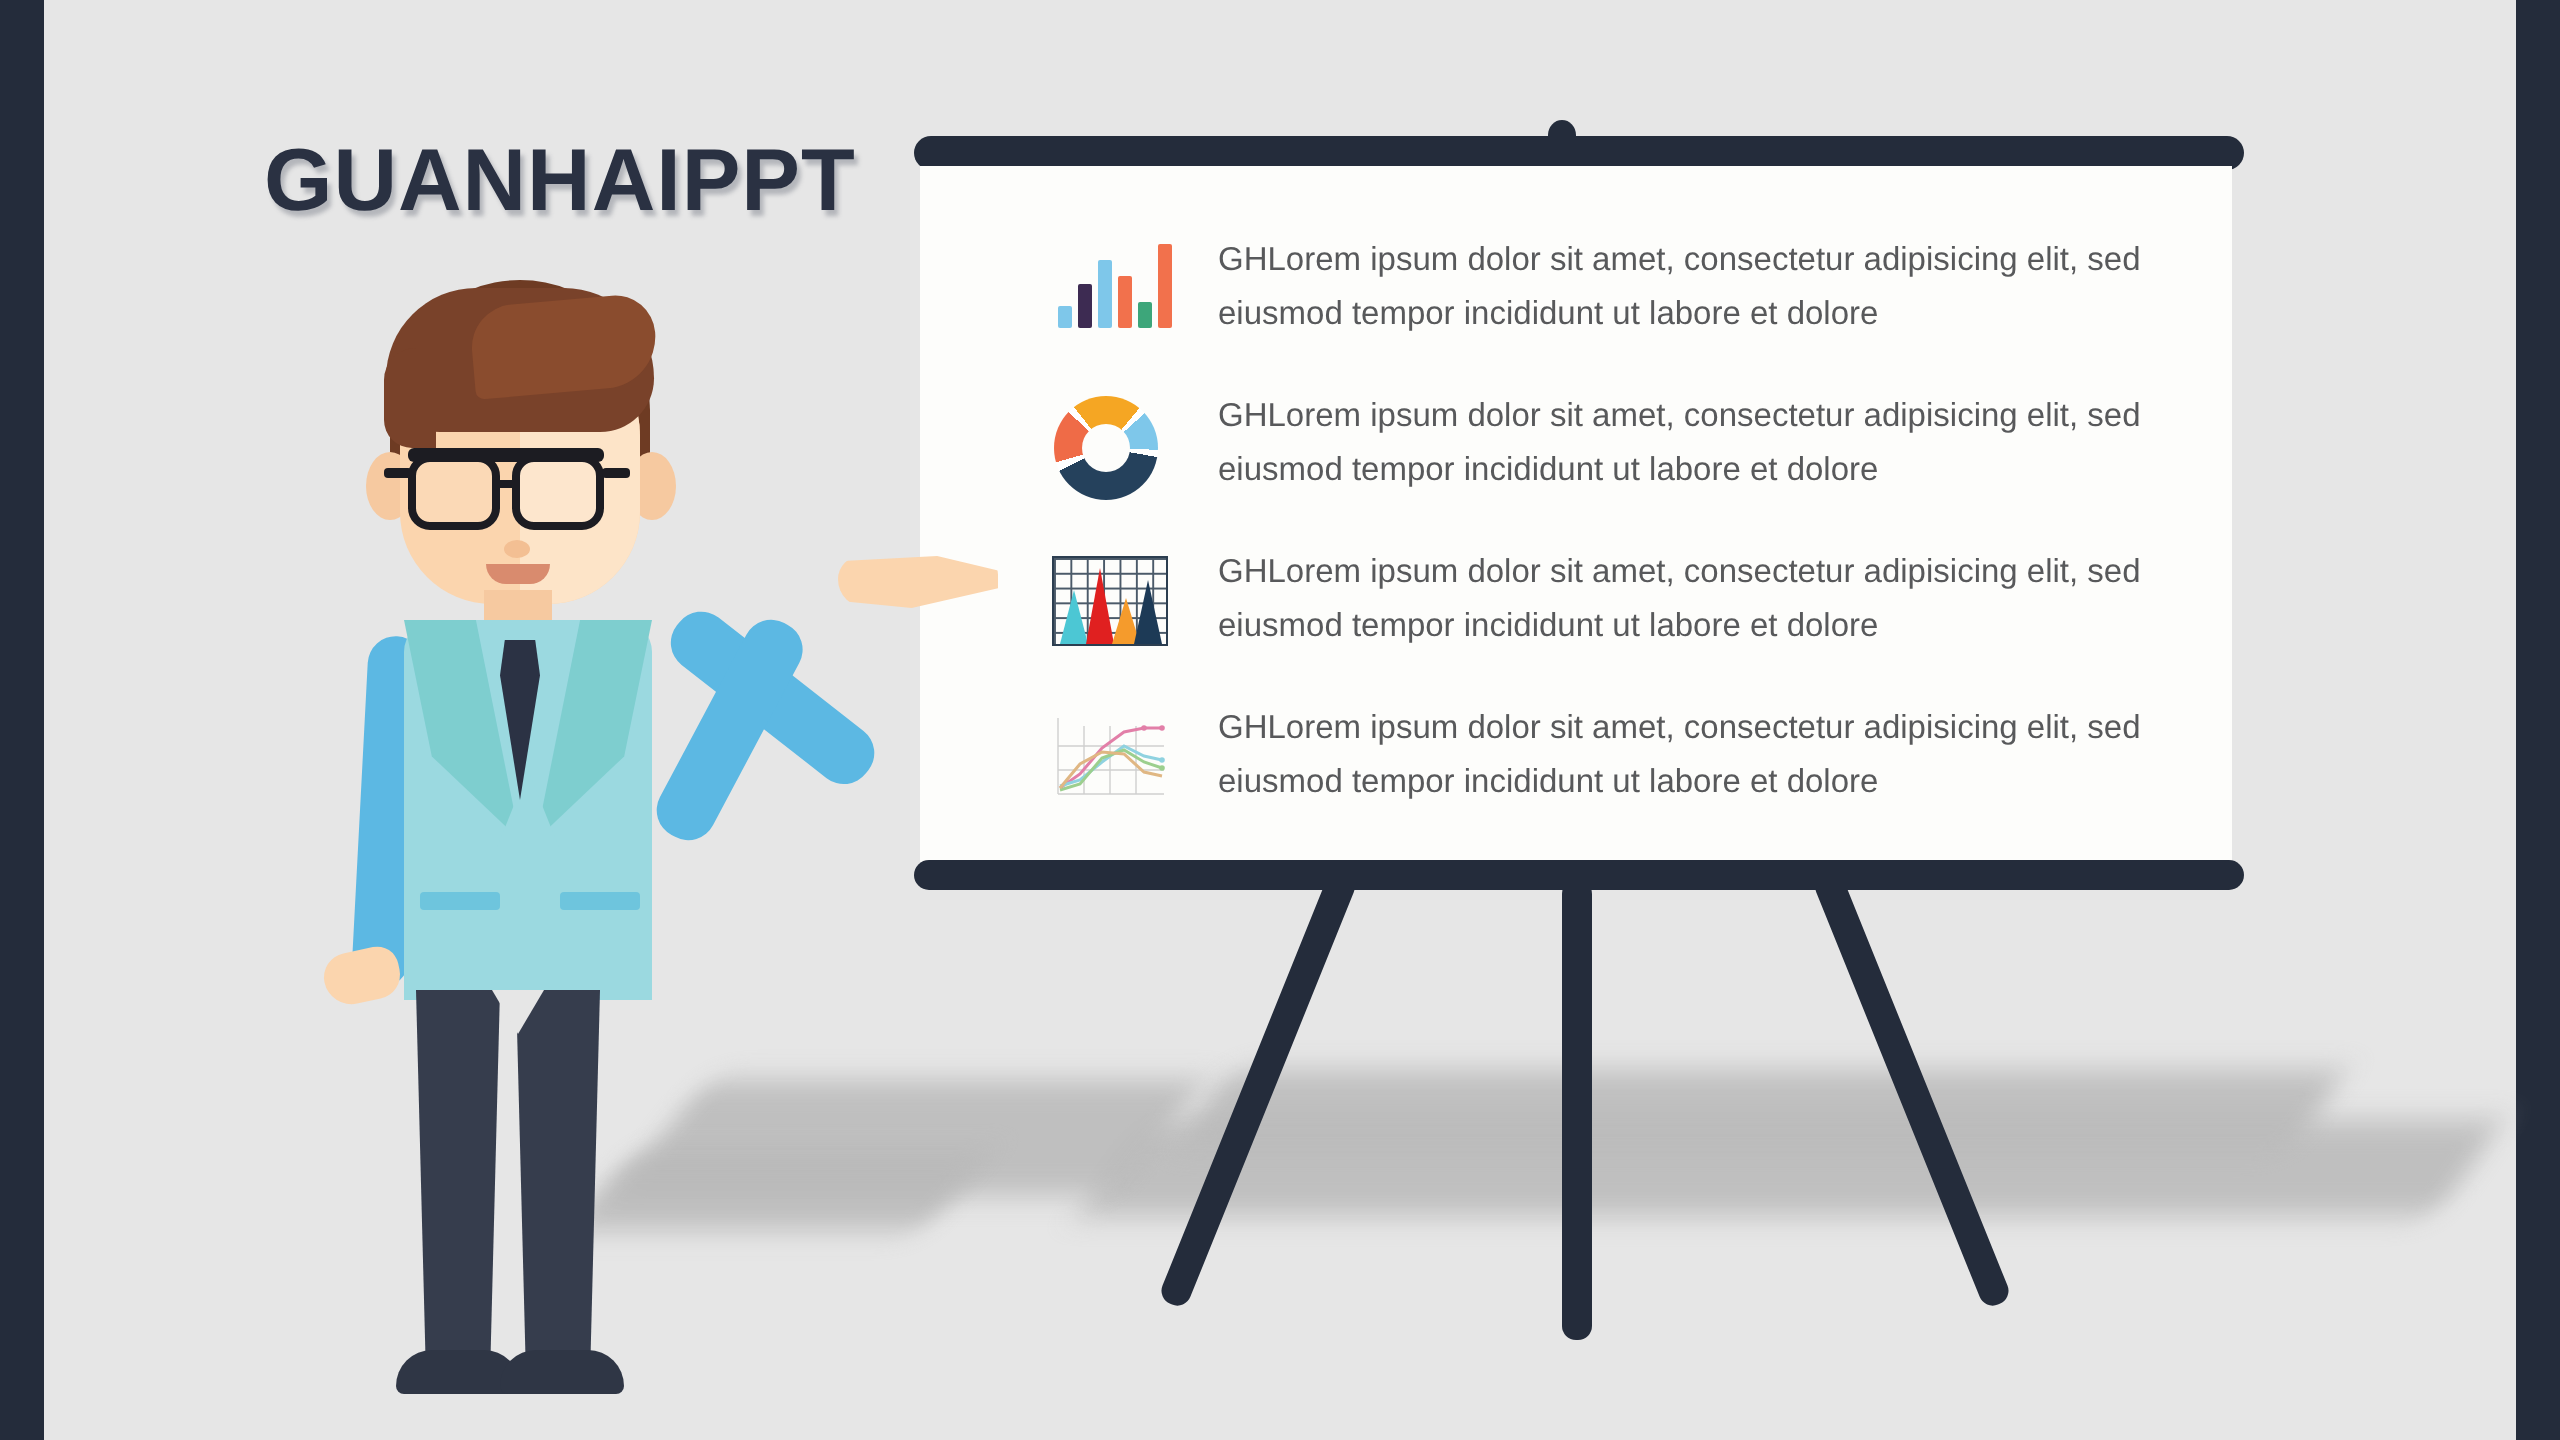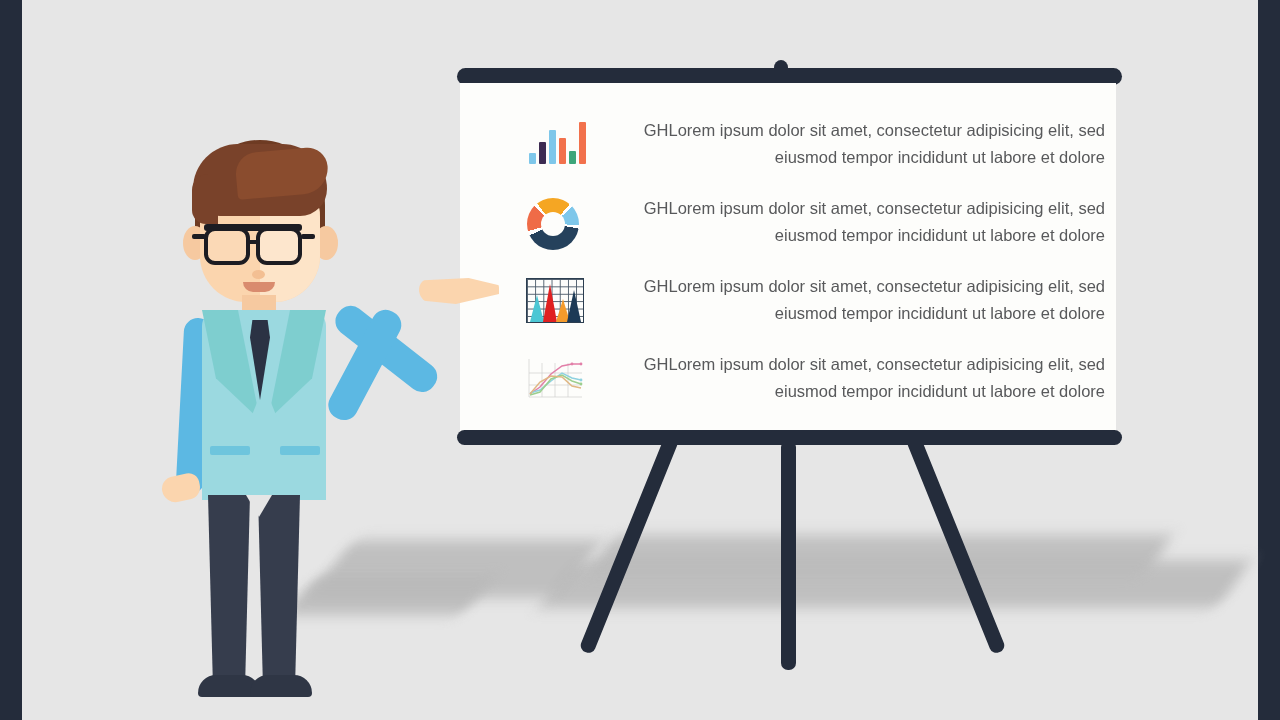--- a/index.html
+++ b/index.html
@@ -133,21 +133,20 @@
     height: 48px;
     flex: 0 0 62px;
     position: relative;
     margin-right: 22px;
   }
   .row-text {
     font-size: 16.5px;
     line-height: 1.62;
     color: #58595b;
     font-family: "Liberation Sans", sans-serif;
-    text-align: right;
   }
 
   
   .bars {
     position: absolute;
     left: 4px; bottom: 4px;
     height: 42px; width: 58px;
     display: flex;
     align-items: flex-end;
     gap: 3px;
@@ -276,20 +275,21 @@
 <div class="slide">
 
   <div class="edge-bar left"></div>
   <div class="edge-bar right"></div>
 
   <div class="shadow shadow-easel"></div>
   <div class="shadow shadow-easel2"></div>
   <div class="shadow shadow-person"></div>
   <div class="shadow shadow-person2"></div>
 
+  <div class="title">GUANHAIPPT</div>
 
   <div class="leg leg-left"></div>
   <div class="leg leg-right"></div>
   <div class="leg leg-center"></div>
 
   <div class="easel-knob"></div>
   <div class="easel-bar top"></div>
   <div class="board">
 
     <div class="rows">

